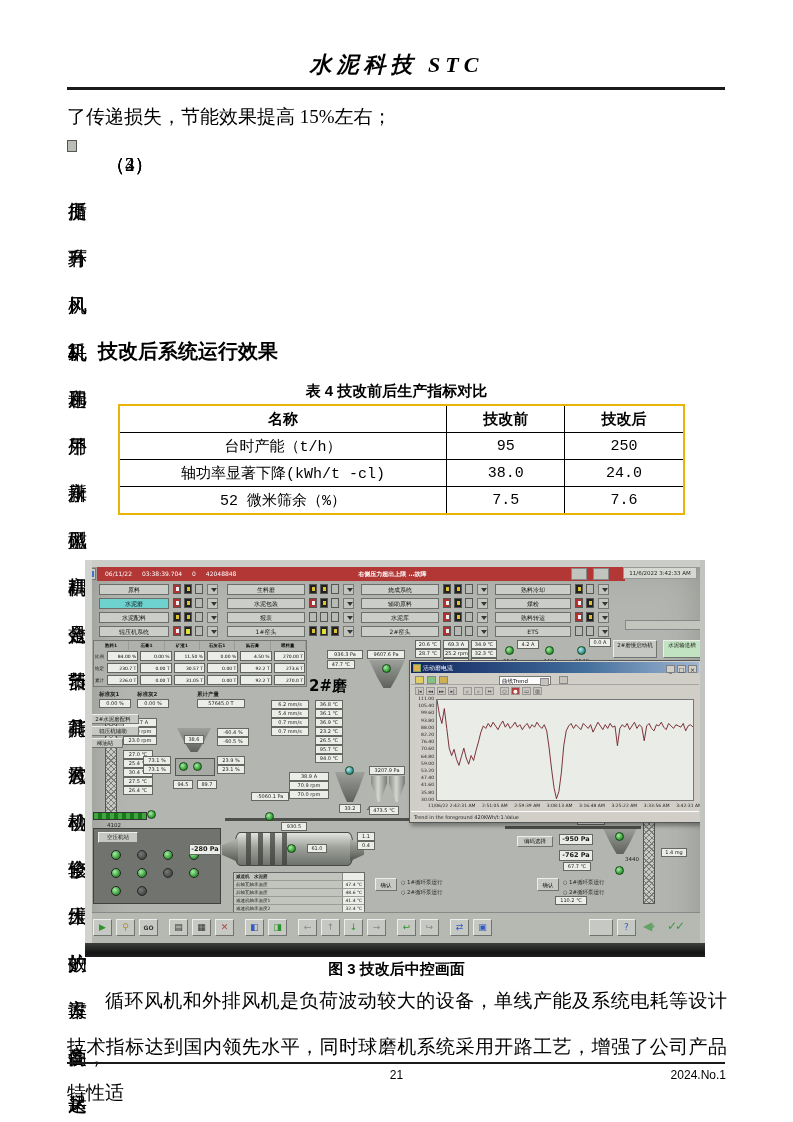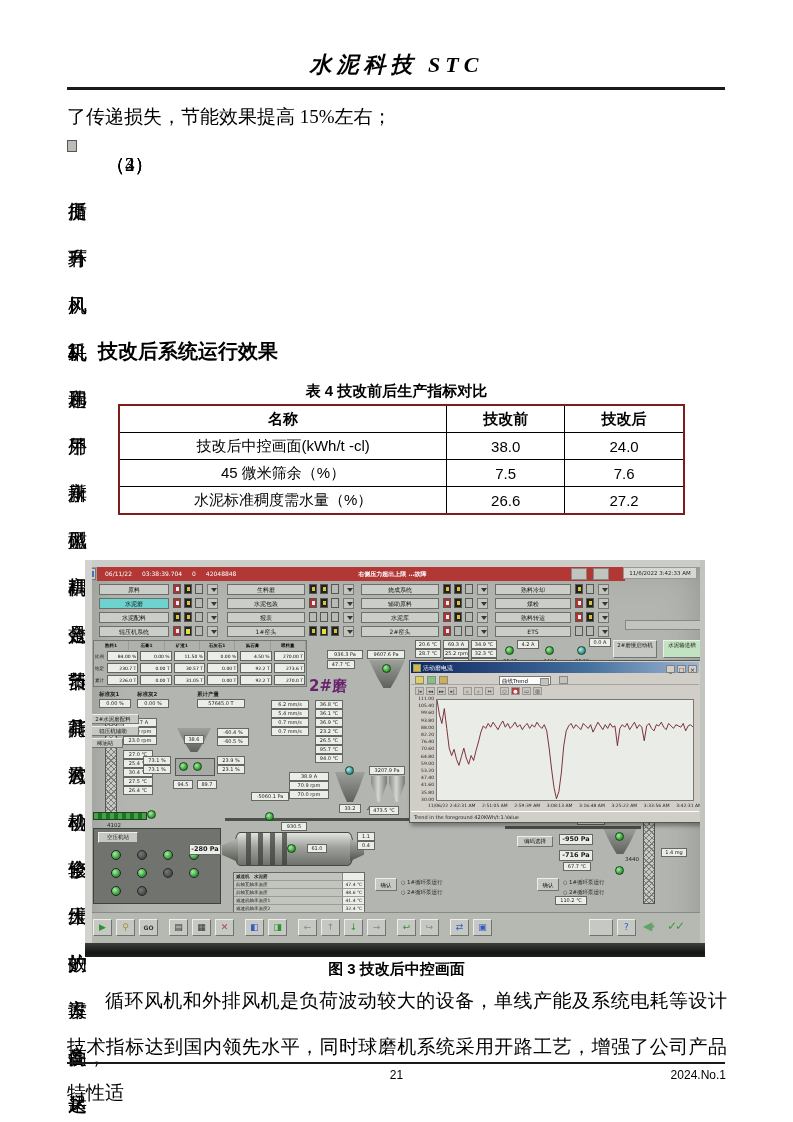--- a/index.html
+++ b/index.html
@@ -13,21 +13,21 @@
   .bodytext p{margin:0;}
   .bodytext p.ind{text-indent:2em;}
   .sec-head{position:absolute;top:338px;left:67px;font-family:"Liberation Sans","DejaVu Sans",sans-serif;
     font-size:20px;font-weight:bold;}
   .tbl-caption{position:absolute;top:382px;left:0;width:100%;text-align:center;
     font-family:"Liberation Sans","DejaVu Sans",sans-serif;font-size:15px;font-weight:bold;}
   table.spec{position:absolute;top:404px;left:118px;width:567px;border-collapse:collapse;
     font-family:"Liberation Sans","DejaVu Sans",sans-serif;font-size:15px;}
   table.spec td,table.spec th{border:1px solid #000;text-align:center;height:26px;padding:0;font-weight:normal;}
   table.spec th{font-weight:bold;}
-  table.spec{border:2px solid #7f1d1d;}
+  table.spec{border:2px solid #eab308;font-family:Liberation Mono, monospace;}
   table.spec td:first-child{width:58%;}
   .fig-caption{position:absolute;top:960px;left:0;width:100%;text-align:center;
     font-family:"Liberation Sans","DejaVu Sans",sans-serif;font-size:15px;font-weight:bold;}
   .closing{position:absolute;top:978px;left:67px;width:660px;font-size:19px;line-height:46px;text-align:justify;}
   .closing p{margin:0;text-indent:2em;}
   .foot-rule{position:absolute;top:1062px;left:67px;width:658px;height:2px;background:#1a1a1a;}
   .foot-page{position:absolute;top:1068px;left:0;width:100%;text-align:center;font-size:12px;font-family:"Liberation Sans",sans-serif;}
   .foot-issue{position:absolute;top:1068px;right:67px;font-size:12px;font-family:"Liberation Sans",sans-serif;}
 
   
@@ -65,21 +65,21 @@
   .brand .sq{position:absolute;left:-10px;top:3px;width:8px;height:8px;background:#3fae3f;border:1px solid #222;}
   .brand .siemens{font-size:14px;font-weight:bold;letter-spacing:.5px;color:#16335e;font-family:"DejaVu Sans",sans-serif;}
   .brand .pcs7{font-size:15px;font-weight:bold;font-style:italic;color:#dde23c;text-shadow:1px 1px 0 #8a8e3a;margin-left:18px;margin-top:-2px;}
   .brand-field{position:absolute;left:540px;top:60px;width:76px;height:10px;background:#c3c7bf;border:1px solid #888;}
 
   
   .vb{position:absolute;background:#eef0ea;border:1px solid #63675f;font-size:5px;line-height:7px;
     color:#1a1a1a;text-align:center;white-space:nowrap;padding:0 1px;}
   .vb.b{font-weight:bold;font-size:6.5px;line-height:9px;}
   .lbl{position:absolute;font-size:5.5px;line-height:7px;color:#222;white-space:nowrap;}
-  .lbl.red{color:#701a75;font-weight:bold;font-size:15px;line-height:16px;}
+  .lbl.red{color:#000000;font-weight:bold;font-size:15px;line-height:16px;}
   .btn3d{position:absolute;background:#c8ccc4;border:1px solid;border-color:#f0f2ec #6f736d #6f736d #f0f2ec;
     font-size:5.5px;line-height:9px;text-align:center;color:#111;}
   .motor{position:absolute;width:9px;height:9px;border-radius:50%;
     background:radial-gradient(circle at 35% 35%,#9cf59c,#1d9a1d 70%);border:1px solid #0c4a0c;}
   .motor.cy{background:radial-gradient(circle at 35% 35%,#aef0ee,#1d8a9a 70%);}
   .lattice{position:absolute;width:12px;background:#c9cdc5;border:1px solid #555;
     background-image:repeating-linear-gradient(45deg,transparent 0 3px,#7a7e76 3px 4px),
                      repeating-linear-gradient(-45deg,transparent 0 3px,#7a7e76 3px 4px);}
   .hopper{position:absolute;background:linear-gradient(180deg,#9da19b,#5d615b);
     clip-path:polygon(0 0,100% 0,78% 60%,60% 100%,40% 100%,22% 60%);border:0;}
@@ -164,33 +164,33 @@
 <div class="tbl-caption">表 4 技改前后生产指标对比</div>
 
 <table class="spec">
   <tbody>
       <tr>
     <th>名称</th>
     <th>技改前</th>
     <th>技改后</th>
   </tr>
   <tr>
-    <td>技改后中控画面(kWh/t -cl)</td>
+    <td>台时产能（t/h）</td>
+        <td>95</td>
+        <td>250</td>
+  </tr>
+  <tr>
+    <td>轴功率显著下降(kWh/t -cl)</td>
         <td>38.0</td>
         <td>24.0</td>
   </tr>
   <tr>
-    <td>45 微米筛余（%）</td>
+    <td>52 微米筛余（%）</td>
         <td>7.5</td>
         <td>7.6</td>
-  </tr>
-  <tr>
-    <td>水泥标准稠度需水量（%）</td>
-        <td>26.6</td>
-        <td>27.2</td>
   </tr>
 </tbody>
   </table>
 
 <div class="scada">
   <div class="ps-topstrip"></div>
   <div class="ps-leftstrip"></div>
   <div class="ps-rightstrip"></div>
 
   <div class="alarm-ico"></div>
@@ -455,21 +455,21 @@
 
   <div class="btn3d" style="left:290px;top:318px;width:22px;height:13px;line-height:12px">确认</div>
   <div class="radio" style="position:absolute;left:316px;top:318px">1#循环泵运行</div>
   <div class="radio" style="position:absolute;left:316px;top:328px">2#循环泵运行</div>
   <div class="btn3d" style="left:452px;top:318px;width:22px;height:13px;line-height:12px">确认</div>
   <div class="radio" style="position:absolute;left:478px;top:318px">1#循环泵运行</div>
   <div class="radio" style="position:absolute;left:478px;top:328px">2#循环泵运行</div>
 
   <div class="btn3d" style="left:432px;top:276px;width:36px;height:11px">编码选择</div>
   <div class="vb b" style="left:474px;top:274px;width:34px">-950 Pa</div>
-  <div class="vb b" style="left:474px;top:290px;width:34px">-716 Pa</div>
+  <div class="vb b" style="left:474px;top:290px;width:34px">-762 Pa</div>
   <div class="vb" style="left:478px;top:302px;width:28px">67.7 ℃</div>
   <div class="vb" style="left:470px;top:336px;width:32px">110.2 ℃</div>
   <div class="hopper" style="left:518px;top:268px;width:34px;height:26px"></div>
   <div class="motor" style="left:530px;top:272px"></div>
   <div class="lbl" style="left:540px;top:296px">3440</div>
   <div class="motor" style="left:530px;top:306px"></div>
   <div class="vb" style="left:576px;top:288px;width:26px">1.4 mg</div>
   <div class="lattice" style="left:558px;top:252px;height:92px"></div>
   <div class="belt" style="left:420px;top:266px;width:136px"></div>
   <div class="vb" style="left:492px;top:256px;width:28px">21.7 ℃</div>

